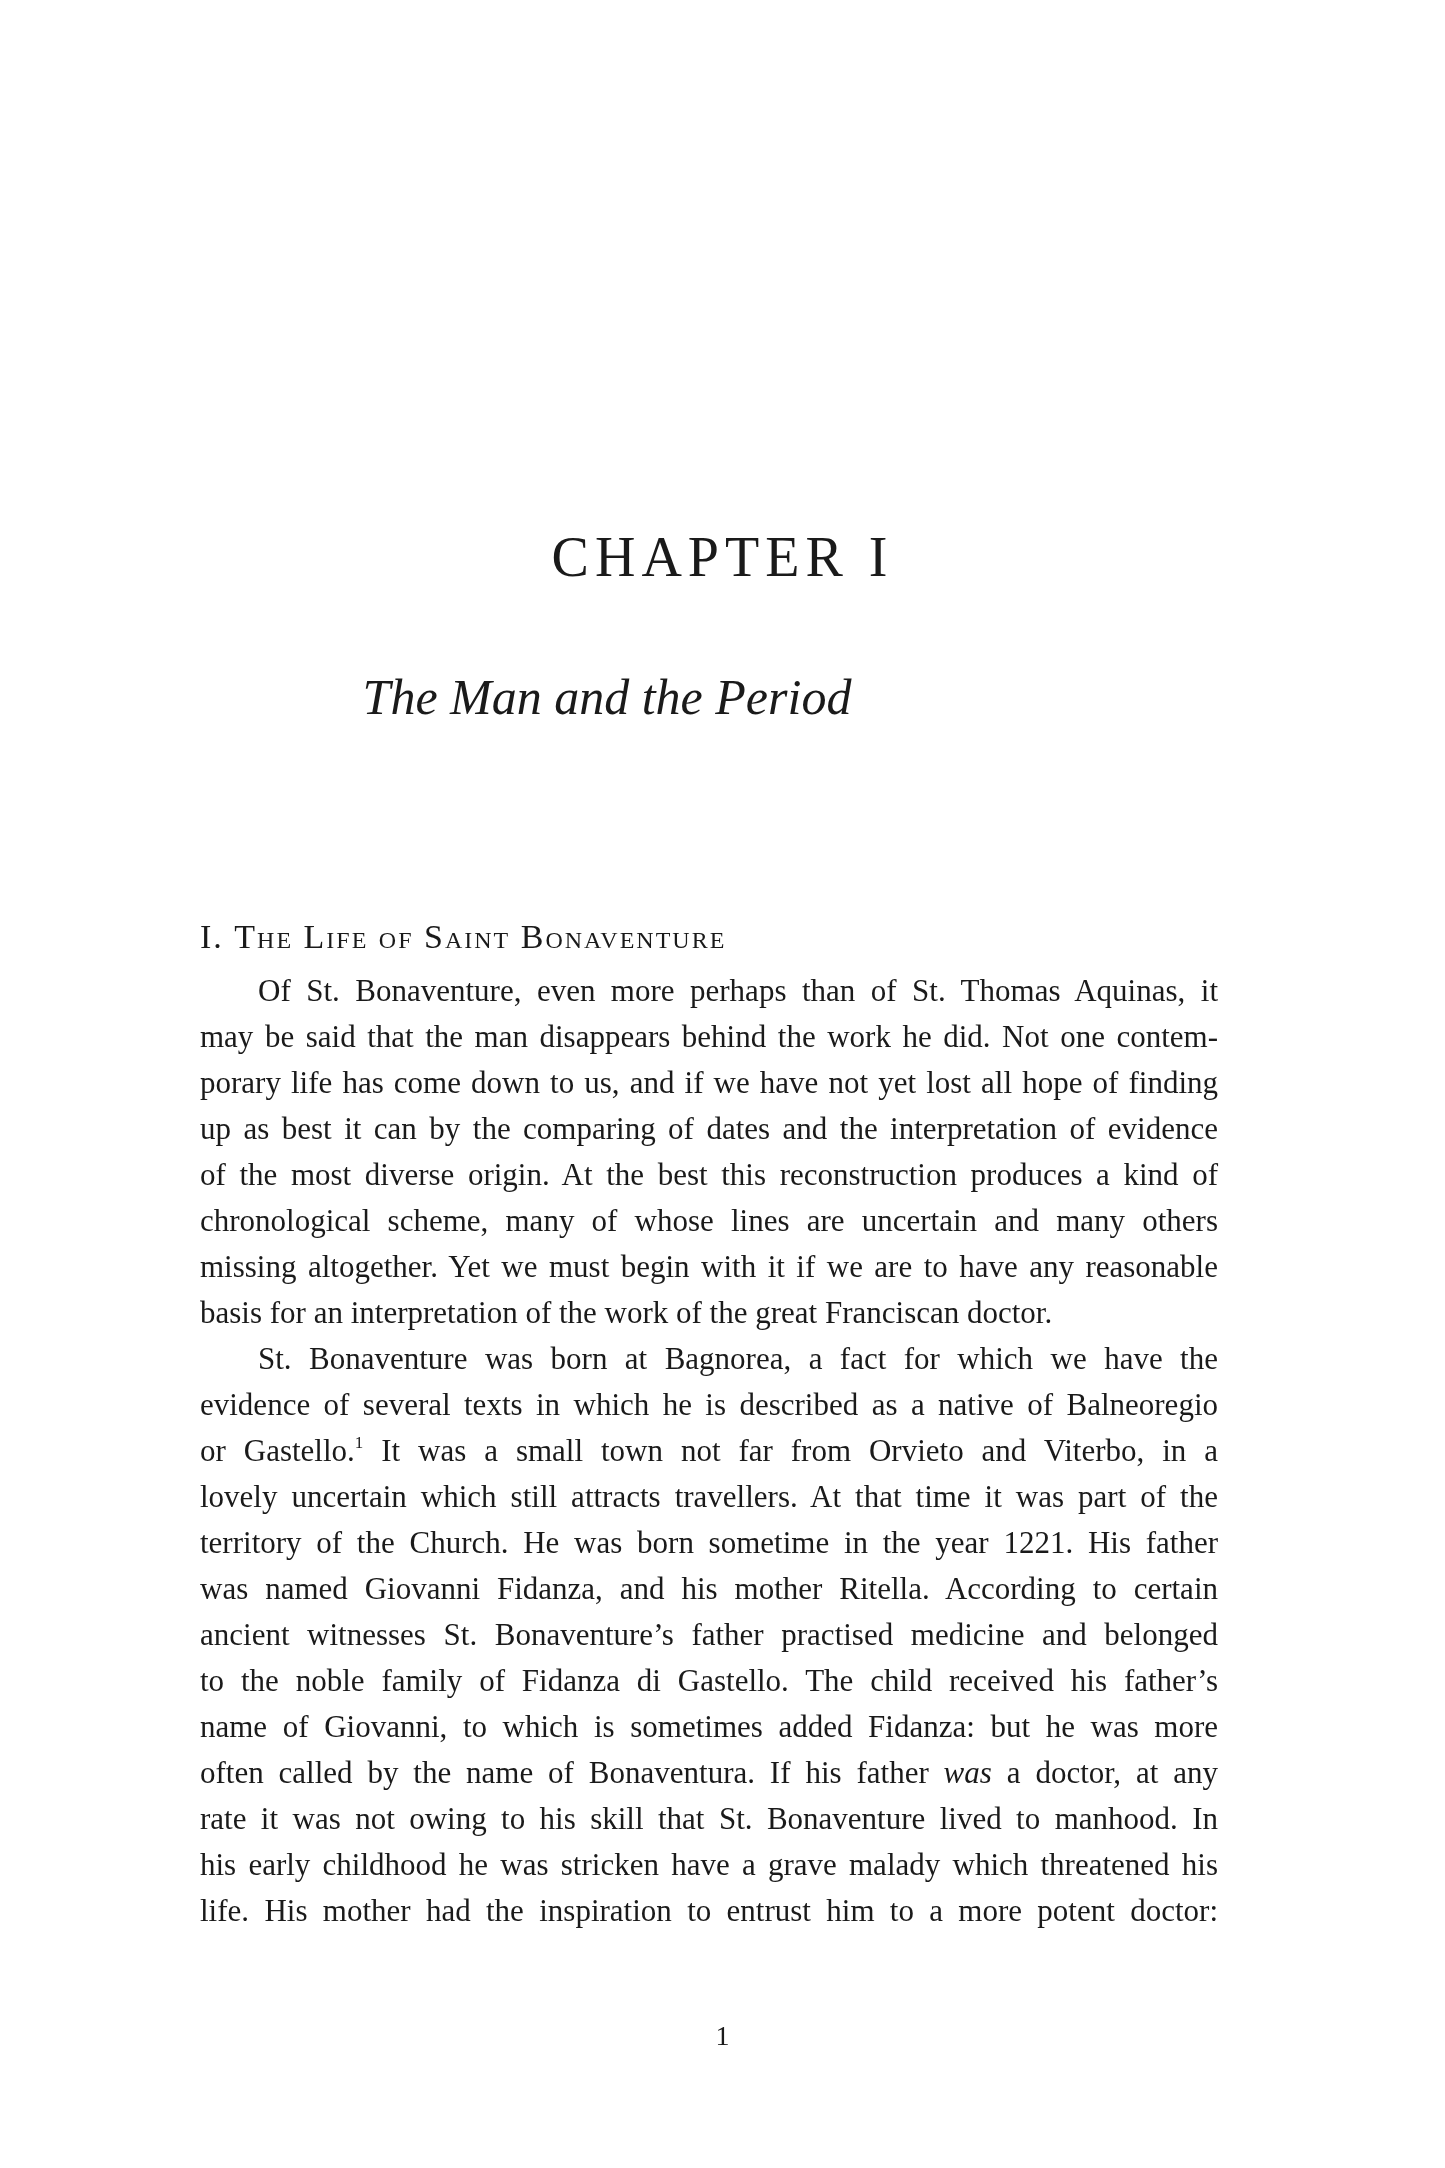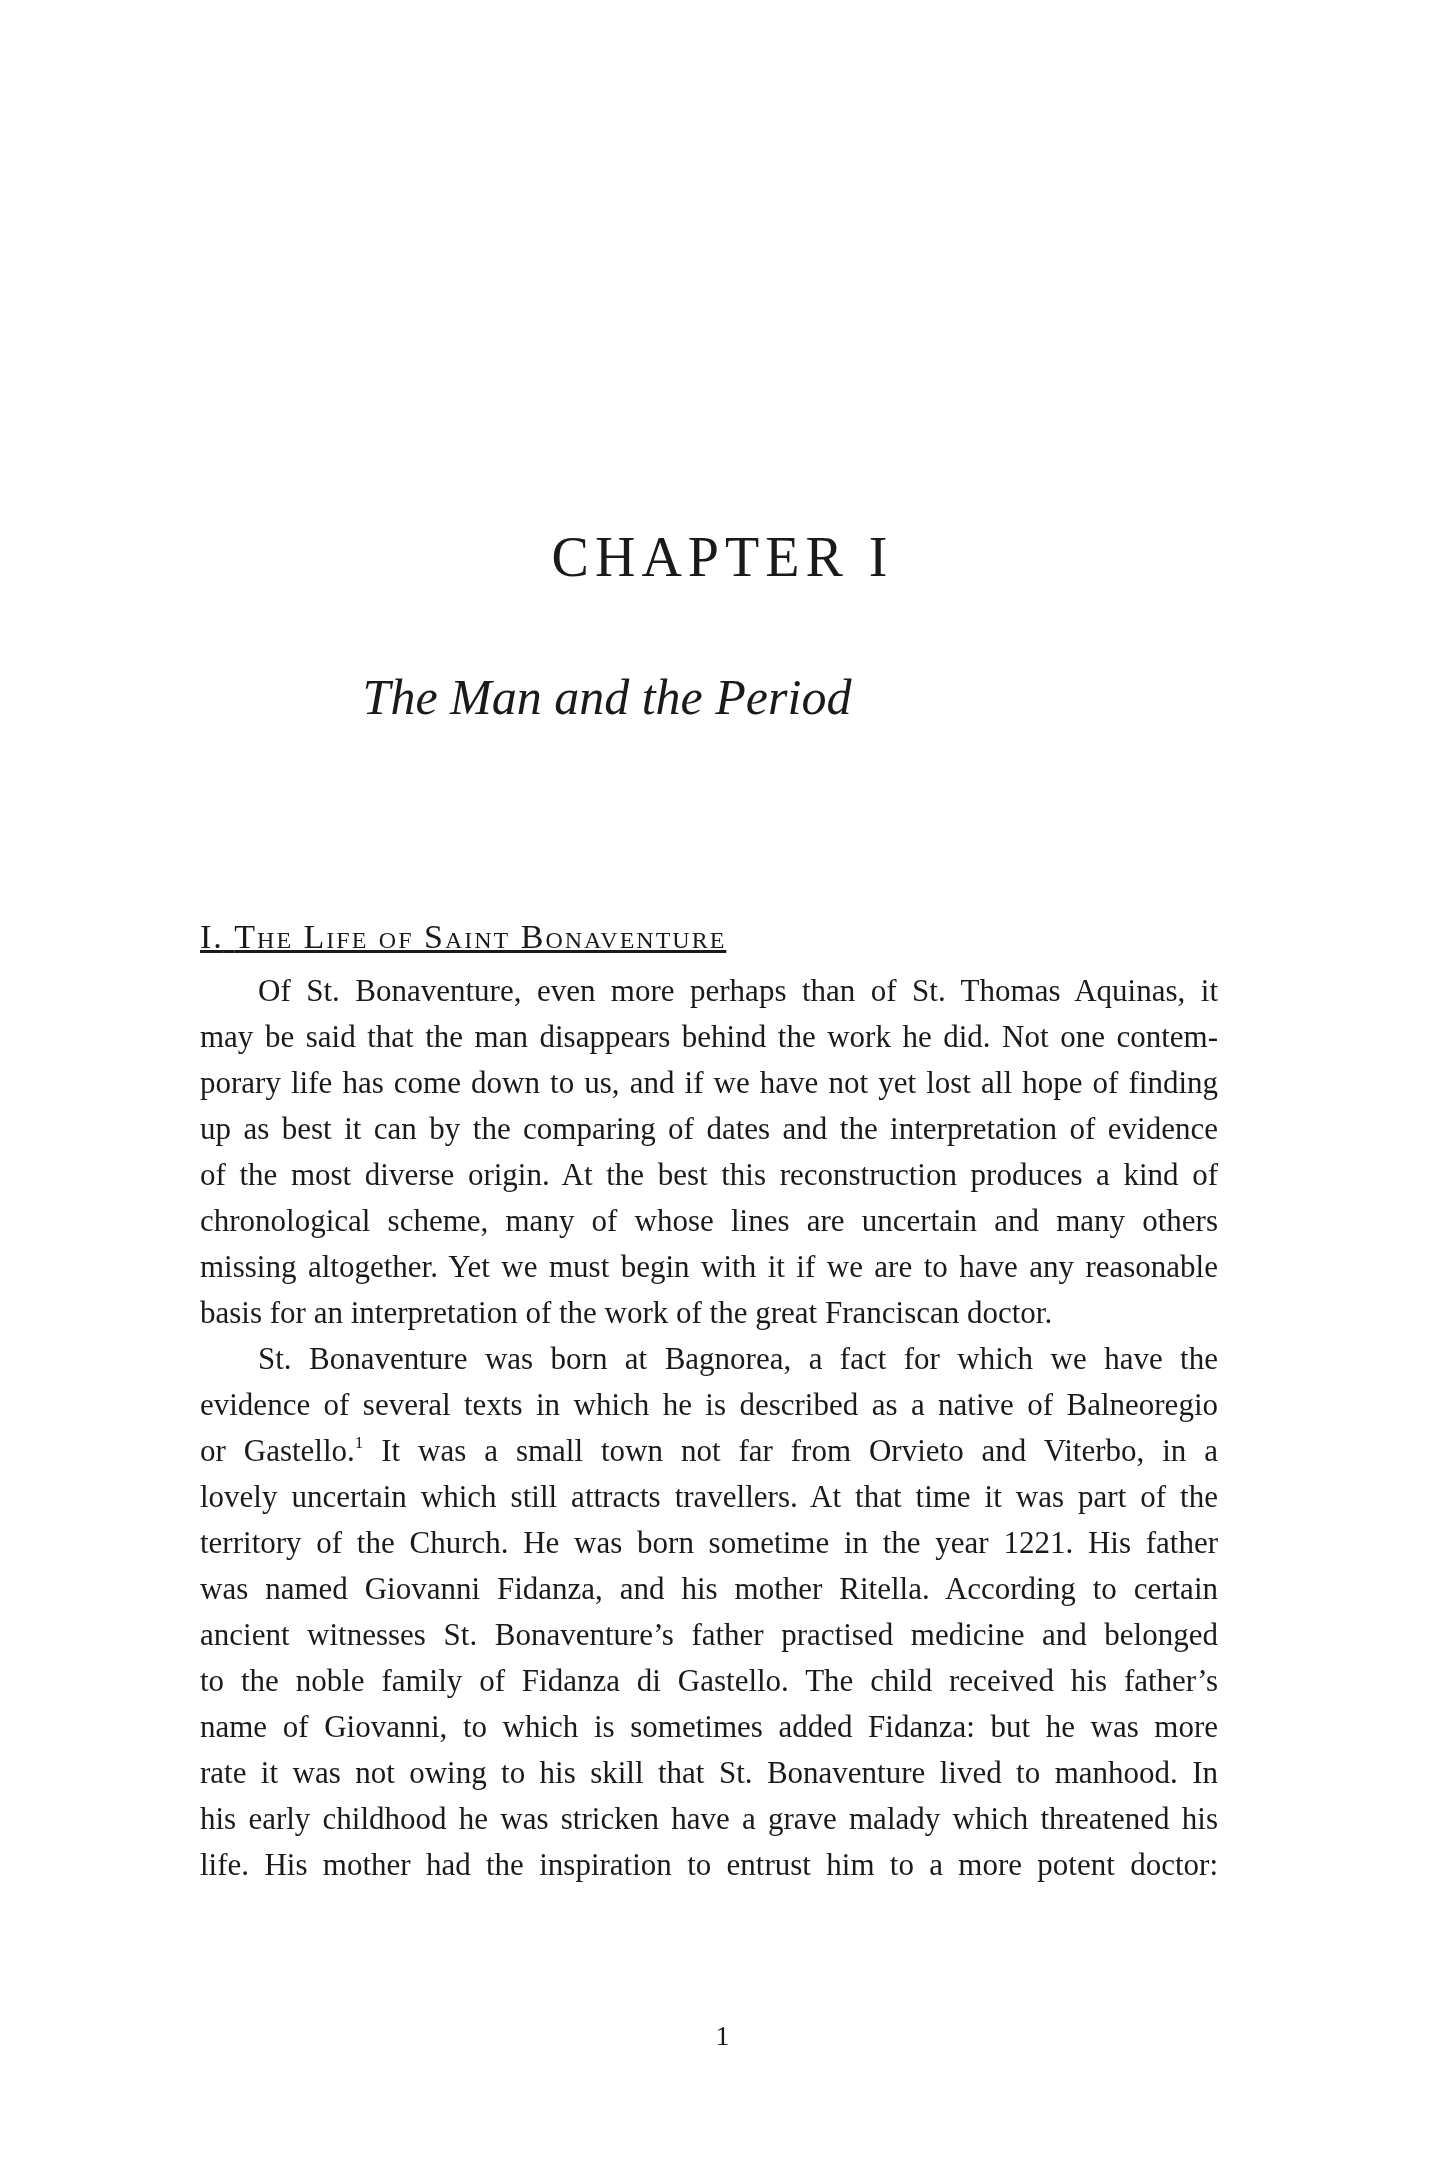--- a/index.html
+++ b/index.html
@@ -1,19 +1,19 @@
 <!DOCTYPE html>
 <html><head>
 <meta charset="utf-8">
 <style>
   html,body{margin:0;padding:0;background:#fff;}
   body{width:1445px;height:2168px;position:relative;overflow:hidden;font-family:"Liberation Serif","DejaVu Serif",serif;color:#1a1a1a;}
   .chapter{position:absolute;top:525px;left:0;width:1445px;text-align:center;font-size:56px;letter-spacing:6px;}
   .subtitle{position:absolute;top:668px;left:0;width:1214px;text-align:center;font-size:50px;font-style:italic;}
-  .section{position:absolute;top:918px;left:200px;font-size:34px;letter-spacing:2px;text-decoration:underline;}
+  .section{position:absolute;top:918px;left:200px;font-size:34px;letter-spacing:2px;}
   .section .sc{font-variant:small-caps;}
   .body{position:absolute;top:968px;left:200px;width:1018px;font-size:31px;}
   .line{height:46px;line-height:46px;text-align:justify;text-align-last:justify;white-space:nowrap;overflow:visible;}
   .line.last{text-align-last:left;}
   .indent{padding-left:58px;}
   sup{font-size:17px;line-height:0;position:relative;top:-2px;}
   .pagenum{position:absolute;top:2020px;left:0;width:1445px;text-align:center;font-size:28px;}
 </style>
 </head>
 <body>
@@ -42,19 +42,22 @@
     <div class="line">evidence of several texts in which he is described as a native of Balneoregio</div>
     <div class="line">
       <span>or Gastello.</span><sup>1</sup> <span>It was a small town not far from Orvieto and Viterbo, in a</span>
     </div>
     <div class="line">lovely uncertain which still attracts travellers. At that time it was part of the</div>
     <div class="line">territory of the Church. He was born sometime in the year 1221. His father</div>
     <div class="line">was named Giovanni Fidanza, and his mother Ritella. According to certain</div>
     <div class="line">ancient witnesses St. Bonaventure’s father practised medicine and belonged</div>
     <div class="line">to the noble family of Fidanza di Gastello. The child received his father’s</div>
     <div class="line">name of Giovanni, to which is sometimes added Fidanza: but he was more</div>
+    <div class="line">
+      <span>often called by the name of Bonaventura. If his father </span><i>was</i><span> a doctor, at any</span>
+    </div>
     <div class="line">rate it was not owing to his skill that St. Bonaventure lived to manhood. In</div>
     <div class="line">his early childhood he was stricken have a grave malady which threatened his</div>
     <div class="line">life. His mother had the inspiration to entrust him to a more potent doctor:</div>
   </div>
 </div>
 
 <div class="pagenum">1</div>
 
 </body></html>

